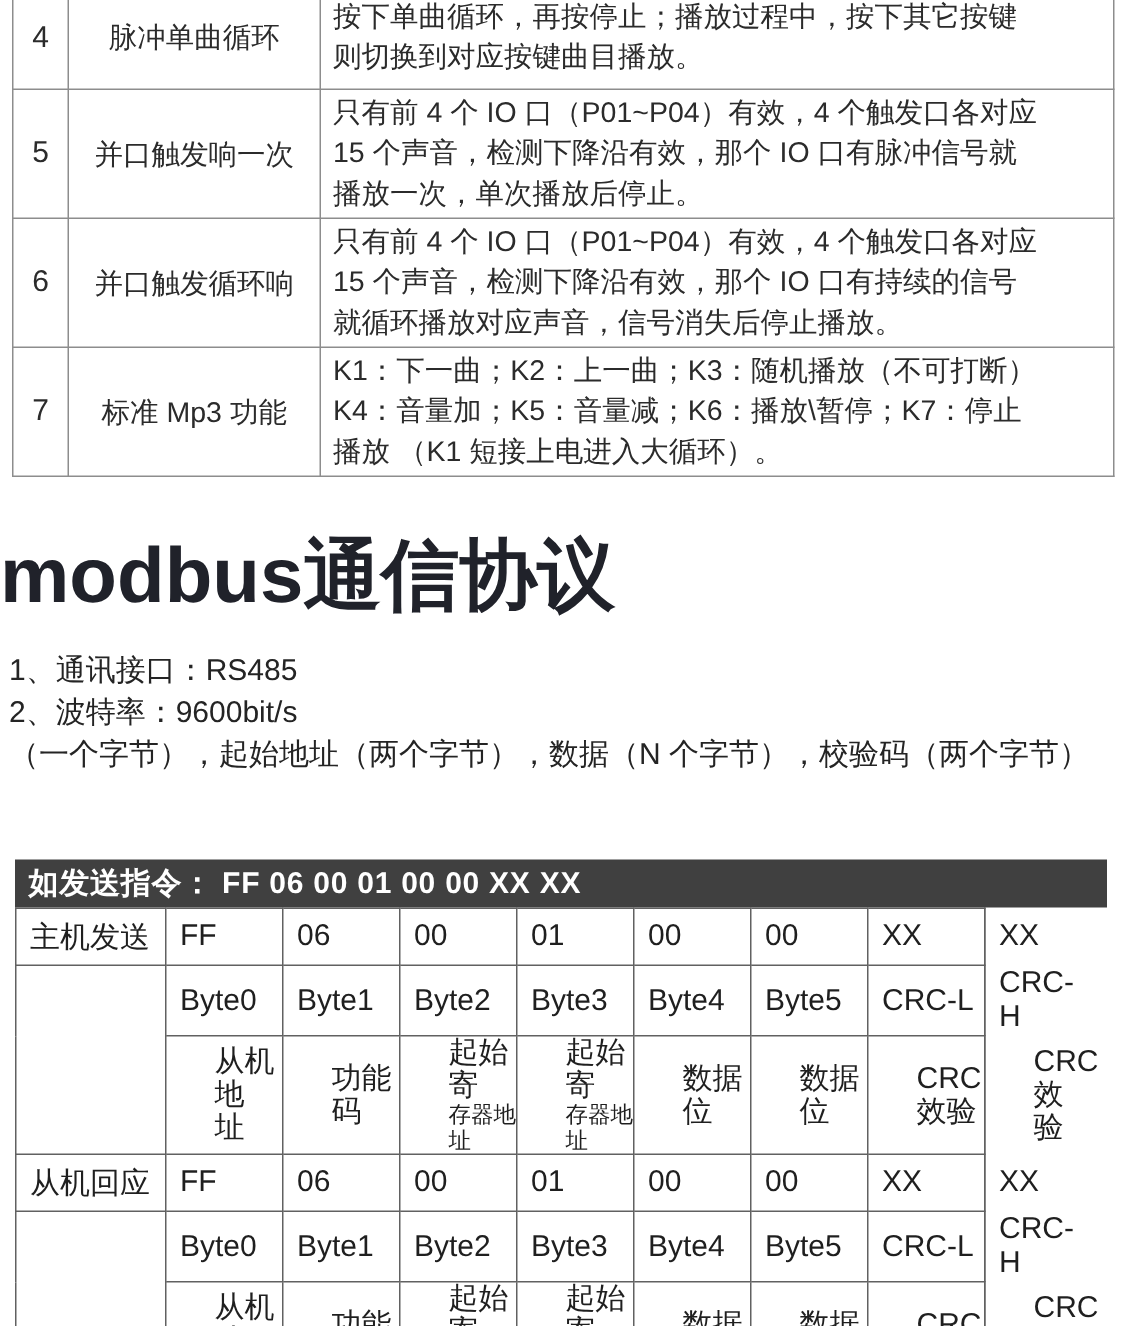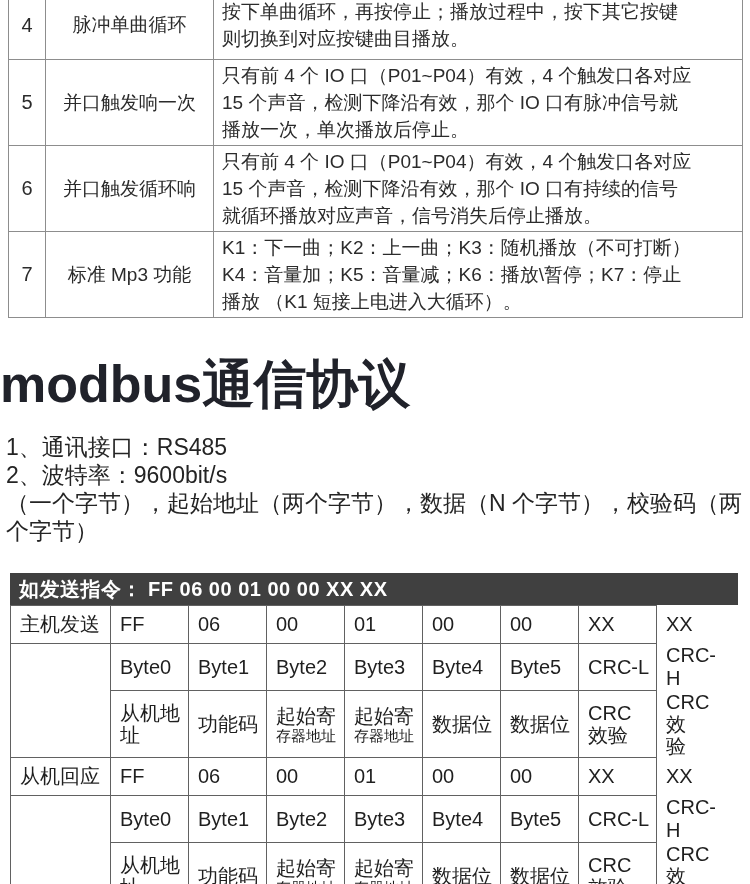--- a/index.html
+++ b/index.html
@@ -13,36 +13,36 @@
   .ftable td { border:1px solid #8d8d8d; vertical-align:middle; }
   .ftable .c-num  { text-align:center; font-size:20px; color:#2b2b2b; }
   .ftable .c-name { text-align:center; font-size:19px; color:#2b2b2b; }
   .ftable .c-desc { font-size:19px; line-height:27px; padding:2px 6px 2px 8px; color:#2b2b2b; }
 
   
   .title { left:0; top:352px; width:750px; text-align:left;
            font-size:52px; line-height:64px; font-weight:bold; color:#20222a; }
 
   
-  .notes { left:6px; top:433px; width:742px; font-size:23px; line-height:28px; color:#242424; }
+  .notes { left:6px; top:433px; width:742px; font-size:20px; line-height:28px; color:#242424; }
 
   
   .cmdbar { left:10px; top:573px; width:728px; height:32px; background:#404040;
             color:#ffffff; font-size:20px; font-weight:bold; line-height:32px;
             padding-left:9px; letter-spacing:0.5px; }
 
   
   .mtable-wrap { left:10px; top:605px; width:610px; }
   .mtable td { border:1px solid #616161; vertical-align:middle;
                font-size:20px; color:#1f1f1f; padding-left:9px; }
   .mtable tr.rv { height:38px; }
   .mtable tr.rb { height:38px; }
   .mtable tr.rf1 { height:63px; }
   .mtable tr.rf2 { height:58px; }
-  .mtable .f1, .mtable .f2 { line-height:22px; }
+  .mtable .f1, .mtable .f2 { line-height:22px;margin-left:23px; }
   .mtable .f2.small { font-size:15px; line-height:17px; }
 </style>
 </head>
 <body>
 
 <div class="abs ftable-wrap">
   <table class="ftable">
     <colgroup>
         <col style="width:37px">
         <col style="width:168px">

